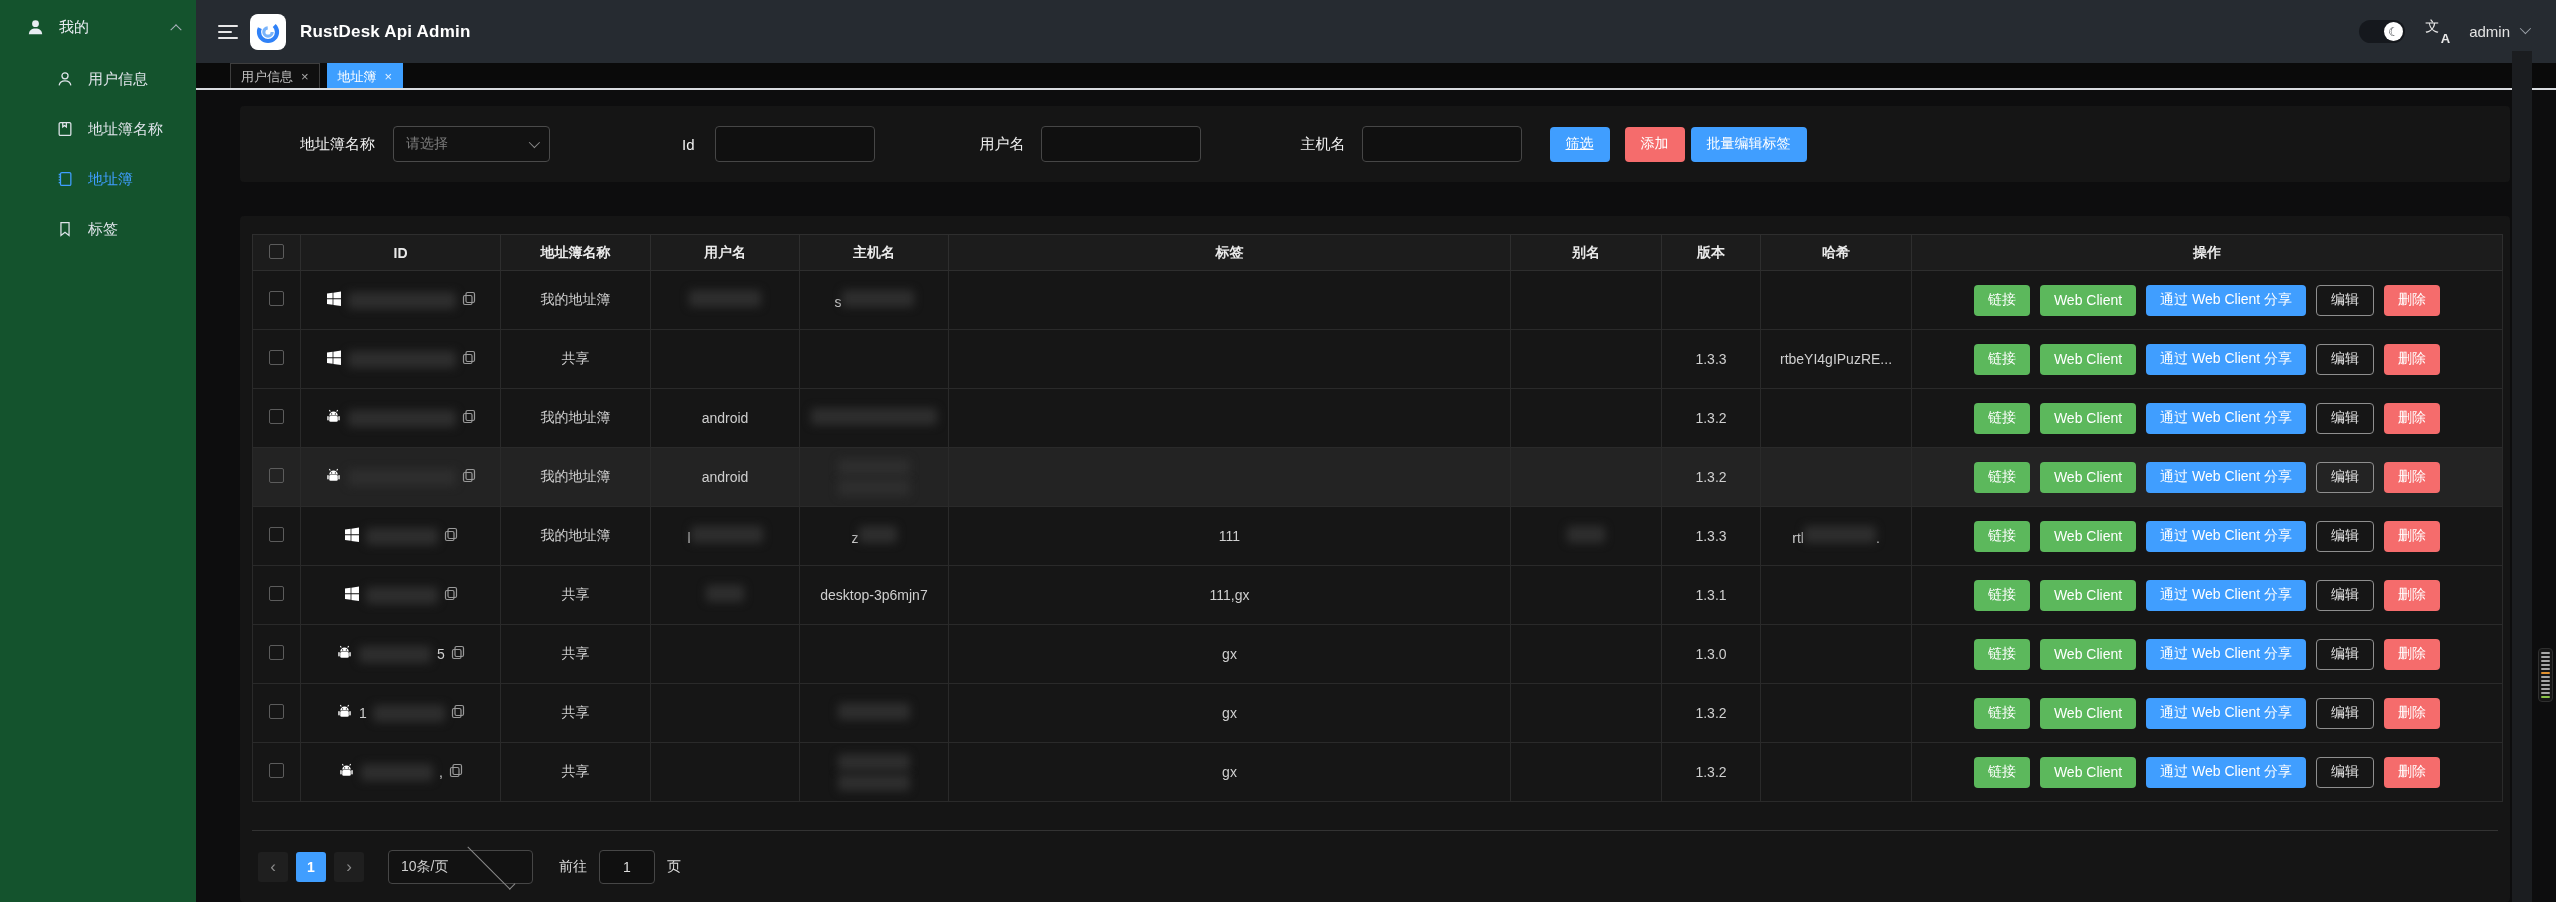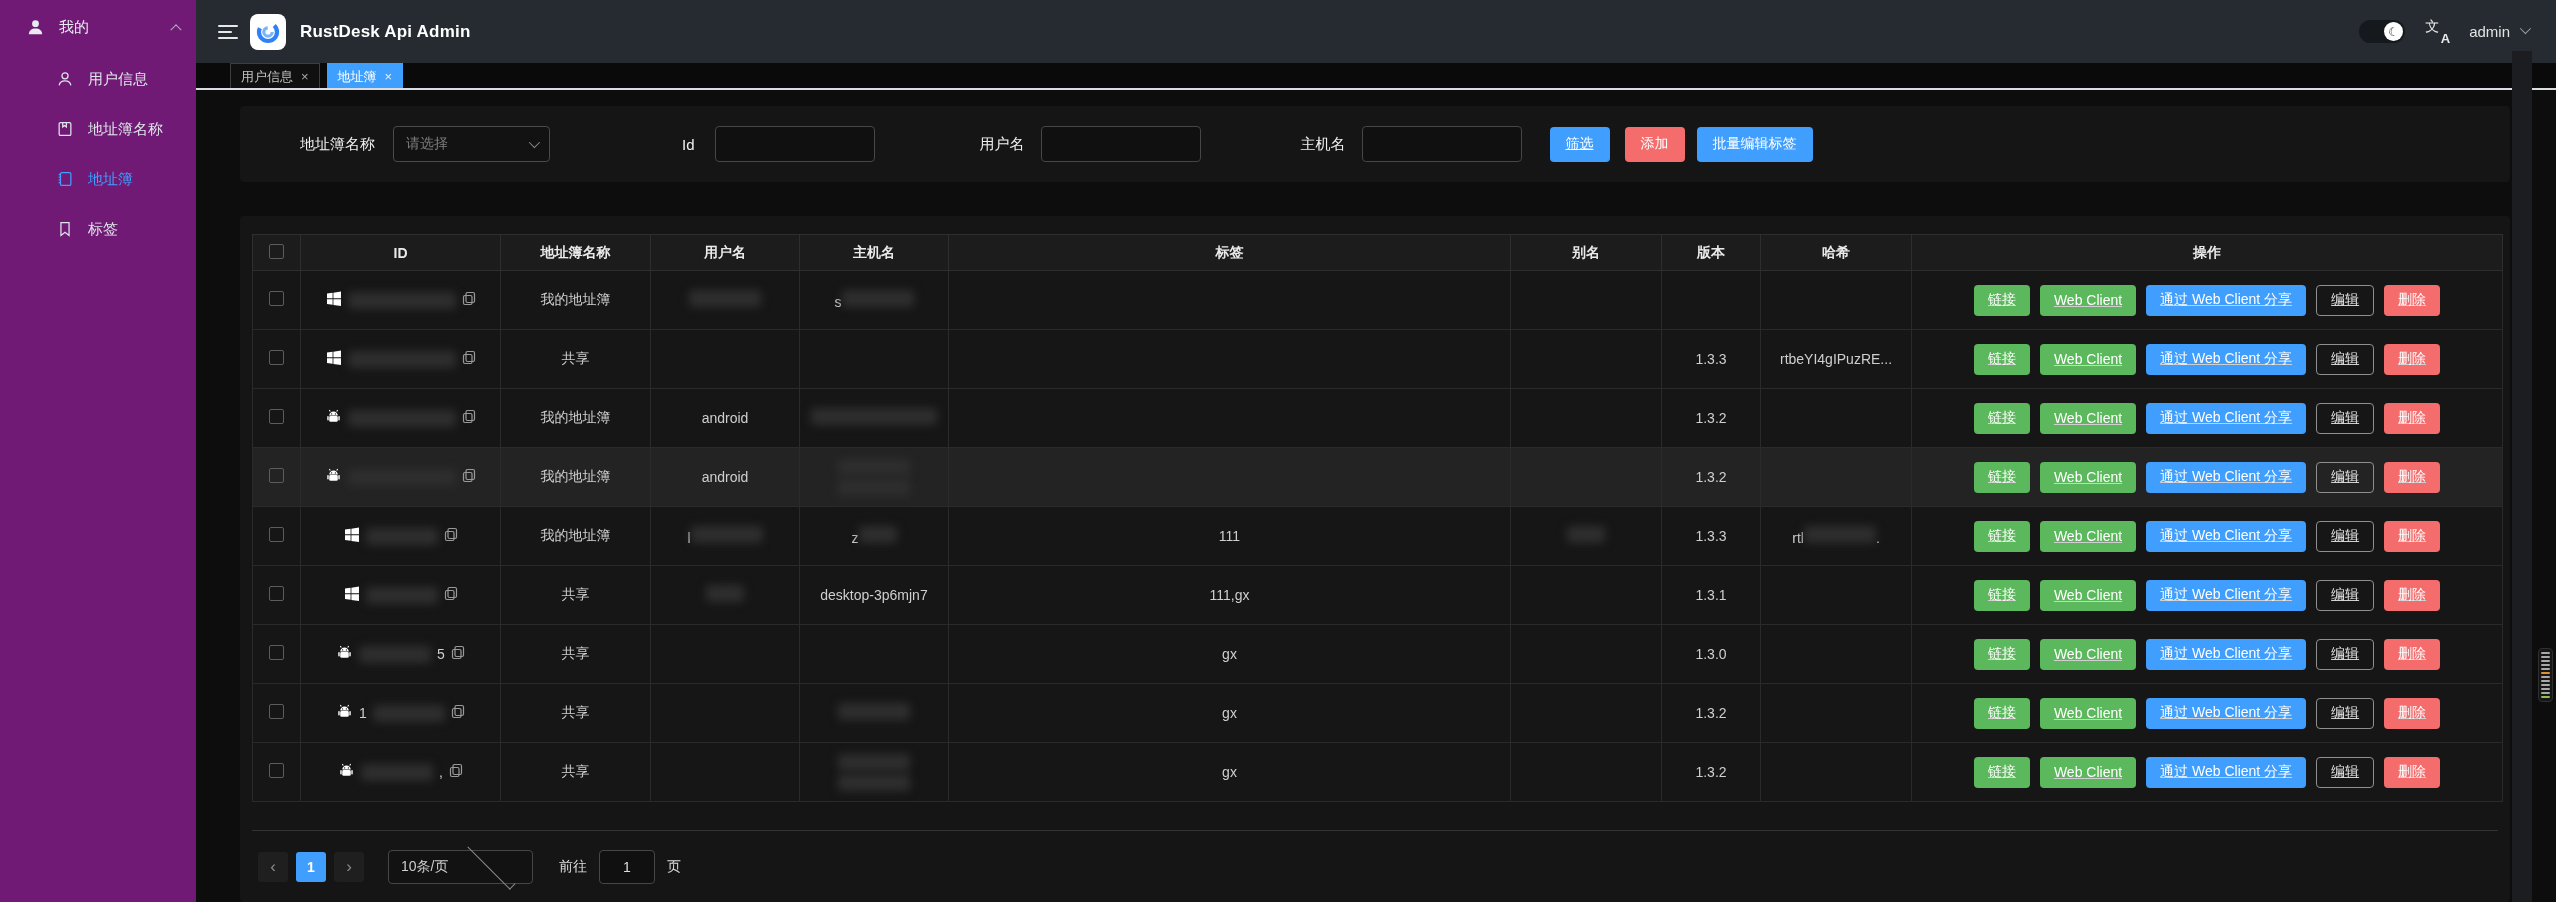--- a/index.html
+++ b/index.html
@@ -1,21 +1,21 @@
 <!DOCTYPE html>
 <html><head>
 <meta charset="utf-8">
 <style>
   * { margin:0; padding:0; box-sizing:border-box; }
   html,body { width:2556px; height:902px; overflow:hidden; background:#0d0d0e;
     font-family:"Liberation Sans","DejaVu Sans",sans-serif; }
   .app { position:relative; width:2556px; height:902px; display:flex; }
 
   
-  .sidebar { width:196px; height:902px; background:#701a75; flex:0 0 196px; padding-top:0; z-index:3; }
+  .sidebar { width:196px; height:902px; background:#14532d; flex:0 0 196px; padding-top:0; z-index:3; }
   .side-group { height:54px; display:flex; align-items:center; padding:0 16px 0 26px; color:#e8ecf2; font-size:15px; cursor:pointer; }
   .side-group .lbl { margin-left:14px; flex:1; }
   .side-sub { height:50px; display:flex; align-items:center; padding-left:56px; color:#dfe4ea; font-size:15px; cursor:pointer; }
   .side-sub .lbl { margin-left:14px; }
   .side-sub.active { color:#409eff; }
   .side-sub.active svg { stroke:#409eff; }
   .sidebar svg { stroke:#dfe4ea; fill:none; stroke-width:1.4; }
   .side-group svg.filled { fill:#e8ecf2; stroke:none; }
   .chev { width:8px; height:8px; border-right:1.6px solid #aab2bd; border-bottom:1.6px solid #aab2bd; display:inline-block; }
   .chev.up { transform:rotate(-135deg) translate(-2px,-2px); }
@@ -61,21 +61,21 @@
   .table-card { margin:34px 46px 0 44px; height:686px; background:#151515; border-radius:4px; padding:18px 12px 0 12px; display:flex; flex-direction:column; }
   table { border-collapse:collapse; table-layout:fixed; width:2250px; }
   th { height:36px; background:#1c1c1c; color:#eaeaea; font-size:14px; font-weight:bold; border:1px solid #2e2e2e; }
   td { height:59px; background:#161616; color:#cfcfcf; font-size:14px; border:1px solid #2a2a2a; text-align:center; vertical-align:middle; }
   tr.hover td { background:#232323; }
   .cb { width:15px; height:15px; border:1px solid #5c5c5c; border-radius:2px; background:transparent; display:inline-block; cursor:pointer; }
   .idcell { display:flex; align-items:center; justify-content:center; gap:6px; }
   .blur { display:inline-block; height:17px; background:#2e2e2e; border-radius:3px; filter:blur(4px); }
   .blur.sm{ width:38px; } .blur.md{ width:72px; } .blur.lg{ width:108px; } .blur.xl{ width:126px; }
   .stack2 { display:inline-flex; flex-direction:column; gap:3px; align-items:center; }
-  .ops { display:flex; align-items:center; justify-content:center; gap:10px;text-decoration:underline; }
+  .ops { display:flex; align-items:center; justify-content:center; gap:10px; }
   .op { height:31px; border-radius:4px; font-size:14px; border:none; color:#fff; padding:0 14px; cursor:pointer; white-space:nowrap; font-family:inherit; }
   .op.green { background:#5cb85c; }
   .op.blue { background:#409eff; }
   .op.ghost { background:transparent; border:1px solid #8f8f8f; color:#e4e4e4; }
   .op.red { background:#f56c6c; }
 
   .pg-wrap { margin-top:28px; border-top:1px solid #333; flex:1; display:flex; align-items:center; padding-left:6px; }
   .pg-btn { width:30px; height:30px; background:#1f1f1f; border:none; border-radius:3px; color:#8a8a8a; font-size:17px; cursor:pointer; }
   .pg-num { width:30px; height:30px; background:#409eff; border:none; border-radius:3px; color:#fff; font-weight:bold; font-size:14px; margin:0 8px; cursor:pointer; }
   .pg-select { width:145px; height:34px; margin-left:24px; background:#121212; border:1px solid #464646; border-radius:4px; display:flex; align-items:center; padding:0 12px; cursor:pointer; }
@@ -187,21 +187,21 @@
           <span class="chev down"></span>
         </div>
         <span class="f-label" style="margin-left:132px;">Id</span>
         <input class="f-input" style="margin-left: 20px;">
         <span class="f-label" style="margin-left:105px;">用户名</span>
         <input class="f-input" style="margin-left: 16px;">
         <span class="f-label" style="margin-left:100px;">主机名</span>
         <input class="f-input" style="margin-left: 16px;">
         <button class="btn blue" style="margin-left:28px;text-decoration:underline;">筛选</button>
         <button class="btn red" style="margin-left:15px;">添加</button>
-        <button class="btn blue" style="margin-left:12px;">批量编辑标签</button>
+        <button class="btn blue" style="margin-left:6px;">批量编辑标签</button>
       </div>
 
       <div class="table-card">
         <table>
           <thead>
               <tr>
                 <th style="width:48px"><span class="cb"></span></th>
                 <th style="width:200px">ID</th>
                 <th style="width:150px">地址簿名称</th>
                 <th style="width:149px">用户名</th>

